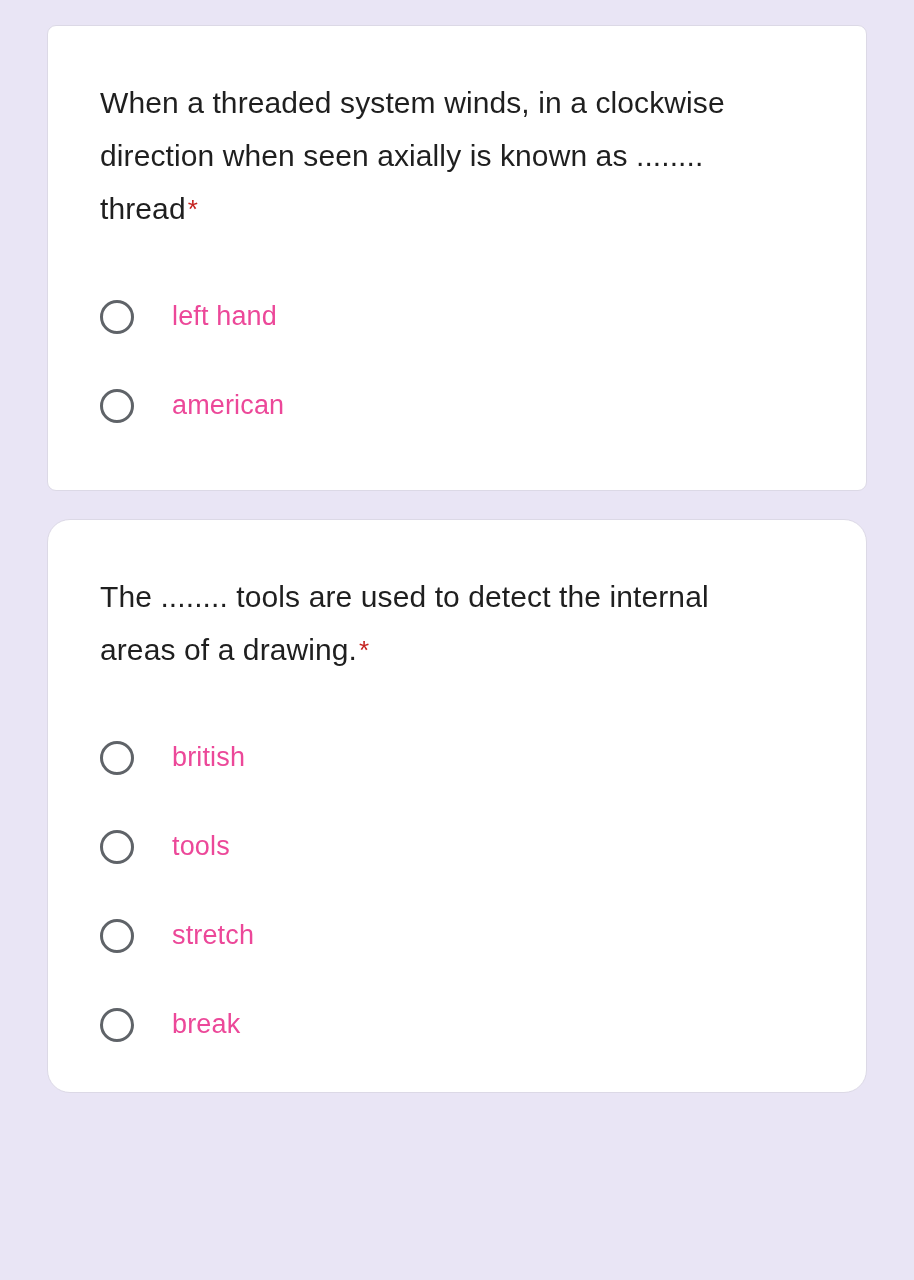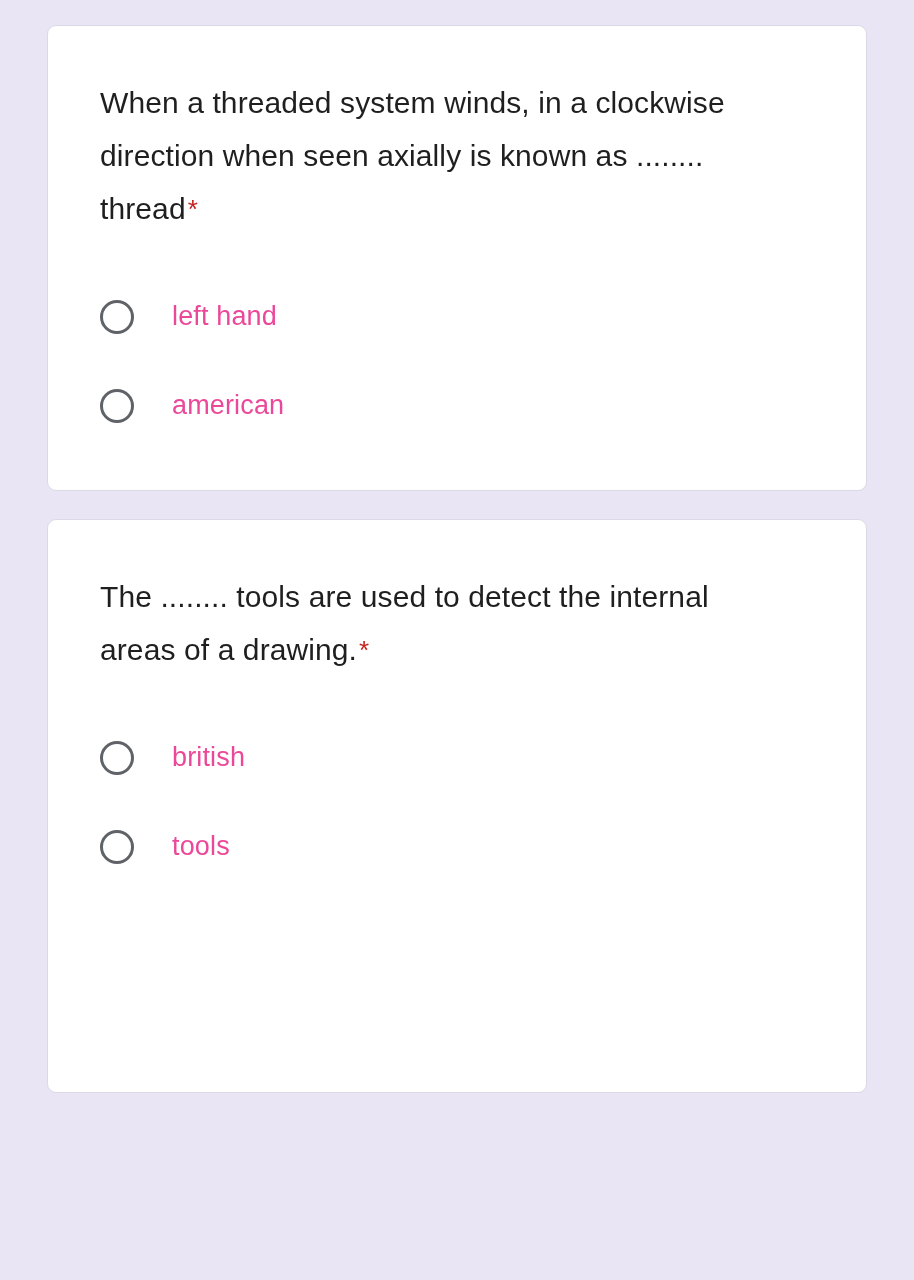--- a/index.html
+++ b/index.html
@@ -26,20 +26,21 @@
     border-radius: 9px;
     box-sizing: border-box;
     width: 820px;
     padding: 50px 52px 40px 52px;
     margin-bottom: 28px;
   }
   .question-card.card-2 {
     padding-bottom: 0;
     margin-bottom: 0;
     min-height: 574px;
+    border-radius: 23px;
   }
   .question-title {
     font-size: 30px;
     line-height: 53px;
     color: #1f1f1f;
     font-weight: 400;
     letter-spacing: 0.1px;
     margin: 0 0 36px 0;
     max-width: 660px;
   }
@@ -103,16 +104,24 @@
     </div>
     <ul class="options-list">
       <li class="option-row">
         <span class="radio-outer"></span>
         <span class="option-label">british</span>
       </li>
       <li class="option-row">
         <span class="radio-outer"></span>
         <span class="option-label">tools</span>
       </li>
+      <li class="option-row">
+        <span class="radio-outer"></span>
+        <span class="option-label">stretch</span>
+      </li>
+      <li class="option-row">
+        <span class="radio-outer"></span>
+        <span class="option-label">break</span>
+      </li>
     </ul>
   </div>
 
 </div>
 
 </body></html>

